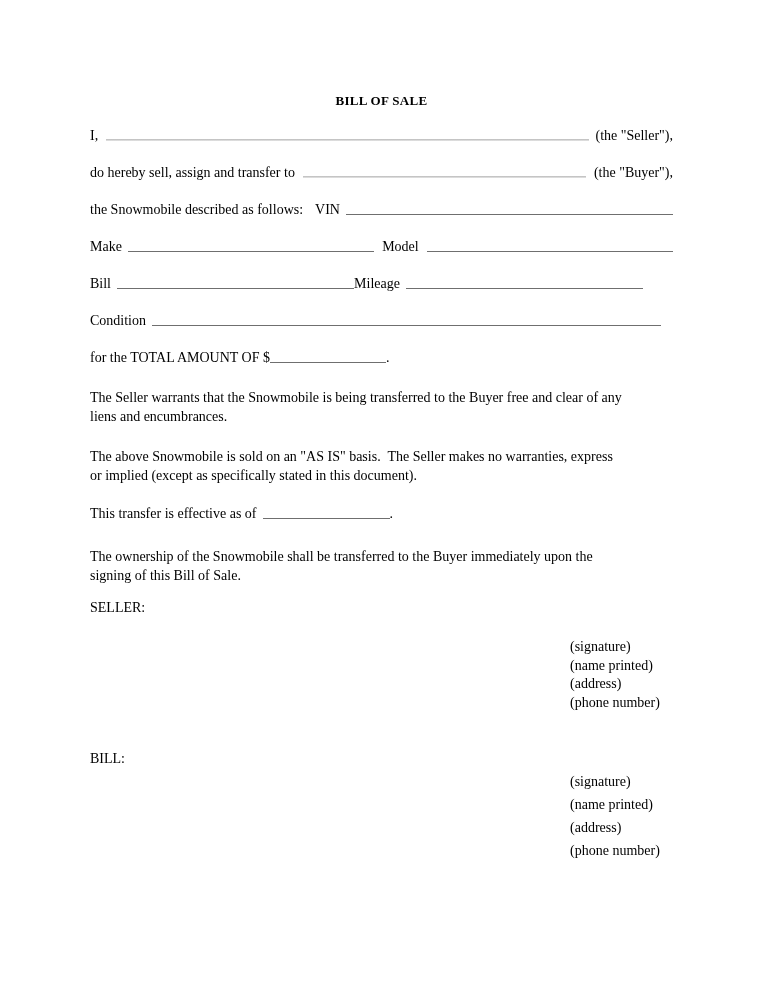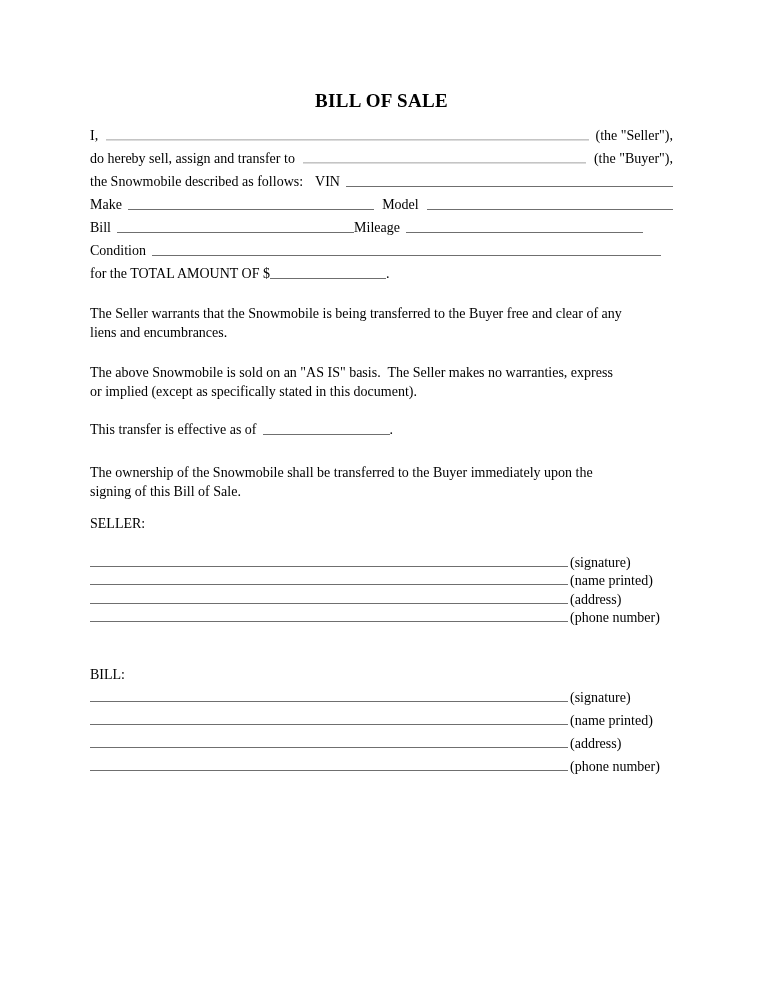--- a/index.html
+++ b/index.html
@@ -11,31 +11,31 @@
     padding: 91px 95px 0 90px;
     background: #ffffff;
     font-family: "Liberation Serif", "DejaVu Serif", serif;
     font-size: 14px;
     color: #000000;
     overflow: hidden;
   }
   .title {
     text-align: center;
     font-weight: bold;
-    font-size: 19px;
+    font-size: 13px;
     line-height: 20px;
     letter-spacing: 0.3px;
   }
   .row {
     display: flex;
     align-items: flex-end;
     height: 15px;
     line-height: 15px;
     white-space: nowrap;
-    margin-top: 8px;
+    margin-top: 22px;
   }
   .row.first { margin-top: 17px; }
   .lbl { flex: 0 0 auto; }
   .fill {
     align-self: flex-end;
     margin-bottom: 2px;
     height: 0;
     border-bottom: 1px solid #6f6f6f;
   }
   .fill.grow { flex: 1 1 auto; }
@@ -54,21 +54,21 @@
   .w116 { width: 116px; }
   .w127 { width: 127px; }
   .para { margin-top: 21px; line-height: 19px; }
   .para.mt23 { margin-top: 23px; }
   .para.mt26 { margin-top: 26px; }
   .para span { display: block; }
   .section-heading { margin-top: 15px; height: 15px; line-height: 15px; }
   .section-heading.buyer { margin-top: 42px; }
   .sigblock { margin-top: 20px; }
   .sigblock.buyer { margin-top: 0; }
-  .sigrow { display: flex; align-items: flex-end; height: 18.5px; }
+  .sigrow { display: flex; align-items: flex-end; height: 18.5px; flex-direction: column; }
   .sigblock.buyer .sigrow { height: 23px; }
   .sigrow .fill { flex: 1 1 auto; margin-bottom: 3px; }
   .siglabel {
     flex: 0 0 auto;
     width: 105px;
     line-height: 15px;
     padding-left: 2px;
     box-sizing: border-box;
   }
 </style>

